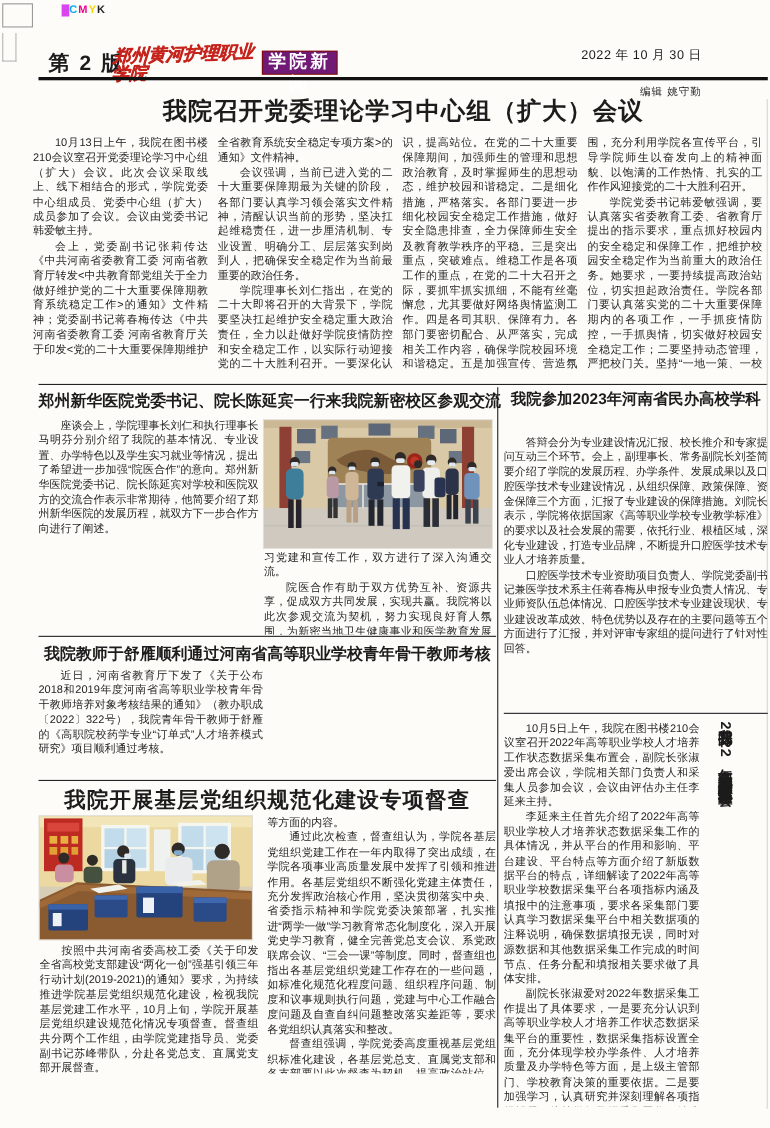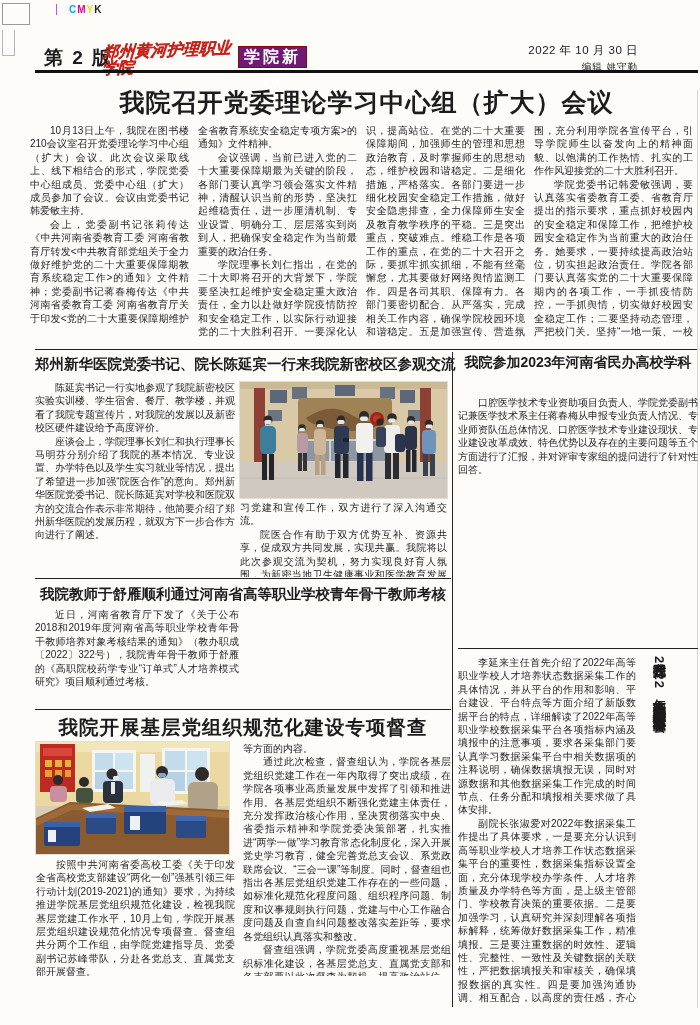--- a/index.html
+++ b/index.html
@@ -7,43 +7,43 @@
   body {
     font-family:"Liberation Sans", sans-serif;
     background:#fdfcf9; color:#1c1c1c;
     position:relative; width:700px; height:1025px; overflow:hidden;
   }
   .abs { position:absolute; }
 
   
   .reg-box1 { left:2px; top:3px; width:28px; height:22px; border:1px solid #9a9a9a; }
   .reg-box2 { left:2px; top:30px; width:13px; height:26px; border:1px solid #b5b5b5; border-top:none; }
-  .cmyk { left:56px; top:4px; font-size:10px; font-weight:bold; letter-spacing:1px; border-left:1px solid #d946ef; padding-left:12px; line-height:11px;}
+  .cmyk { left:56px; top:4px; font-size:10px; font-weight:bold; letter-spacing:1px; border-left:7px solid #d946ef; padding-left:0; line-height:11px;}
   .cmyk .c{color:#00aeef}.cmyk .m{color:#ec008c}.cmyk .y{color:#f5d800}.cmyk .k{color:#222}
 
   
   .page-label { left:44px; top:45px; font-size:19px; font-weight:bold; letter-spacing:2px; }
   .brand { left:102px; top:42px; width:140px; font-size:16px; font-weight:bold; font-style:italic;
            color:#c5231c; transform:rotate(-2deg) skewX(-6deg); line-height:16px; letter-spacing:0px;
            text-shadow:0.4px 0.4px 0 #c5231c; }
   .banner { left:239px; top:47px; width:67px; height:20px; background:#701a75; color:#ffffff;
             font-size:16px; font-weight:bold; text-align:center; line-height:20px; letter-spacing:3px;
             box-shadow:0 0 0 1px #7e0b08; }
   .dateblock { right:62px; top:43px; text-align:right; }
   .dateblock .d1 { font-size:11.5px; letter-spacing:0.5px;margin-left:48px; }
-  .dateblock .d2 { font-size:9.5px; margin-top:3px; letter-spacing:1px; }
+  .dateblock .d2 { font-size:9.5px; margin-top:19px; letter-spacing:1px; }
   .top-rule { left:35px; top:70px; width:663px; height:3px; background:#111; }
 
   
   .rule-h { background:#222; height:1px; }
   .rule-v { background:#222; width:1px; }
   .edge-line { left:697px; top:90px; width:1px; height:918px; background:#d8d5cf; }
 
   
-  .a1-title { left:35px; top:86px; width:663px; text-align:center; font-size:25px; font-weight:bold; letter-spacing:1px; }
+  .a1-title { left:35px; top:86px; width:663px; text-align:center; font-size:22px; font-weight:bold; letter-spacing:1px; }
   .a1-cols { left:30px; top:124px; width:663px; height:224px; column-count:4; column-gap:9px; column-fill:auto; overflow:hidden; }
 
   .bodytext { font-size:10px; line-height:13.4px; text-align:justify; color:#1f1f1f; }
   .p { text-indent:2em; }
   .p.cont { text-indent:0; }
 
   
   .a2-title { left:35px; top:355px; width:416px; text-align:center; font-size:14.5px; font-weight:bold; white-space:nowrap; }
   .a2-col1 { left:35px; top:381px; width:200px; height:196px; overflow:hidden; }
   .a2-photo { left:240px; top:382px; width:207px; height:116px; background:#cfc6b8; box-shadow:0 0 0 1px #e2ded6; }
@@ -91,21 +91,20 @@
   <p class="p">学院党委书记韩爱敏强调，要认真落实省委教育工委、省教育厅提出的指示要求，重点抓好校园内的安全稳定和保障工作，把维护校园安全稳定作为当前重大的政治任务。她要求，一要持续提高政治站位，切实担起政治责任。学院各部门要认真落实党的二十大重要保障期内的各项工作，一手抓疫情防控，一手抓舆情，切实做好校园安全稳定工作；二要坚持动态管理，严把校门关。坚持“一地一策、一校一策”的原则，认真落实日报告、网格化管理，进一步做好校园疫情防控工作；三要积极搭建沟通渠道，做好师生思想政治工作。各部门领导要下沉到基层老师中，学工干部要深入到学生中，精准掌握学生思想动态，及时化解师生的不良情绪，解决问题，积极做好师生后勤保障服务和心理疏导；四要加强疫情舆情防控工作，进一步加强人防和技防，全力做好校园舆情防控工作；五要做好值班值守工作，严格落实三级值班值守制度，及时报备和处置突发问题，确保校园安全稳定，以优异的成绩向党的二十大献礼。</p>
 
 </div>
 
 <div class="abs rule-h" style="left:35px; top:349px; width:663px;"></div>
 <div class="abs rule-v" style="left:452px; top:352px; height:655px;"></div>
 <div class="abs edge-line"></div>
 
 <div class="abs a2-title">郑州新华医院党委书记、院长陈延宾一行来我院新密校区参观交流</div>
 <div class="abs a2-col1 bodytext">
-  <p class="p">陈延宾书记一行实地参观了我院新密校区实验实训楼、学生宿舍、餐厅、教学楼，并观看了我院专题宣传片，对我院的发展以及新密校区硬件建设给予高度评价。</p>
   <p class="p">座谈会上，学院理事长刘仁和执行理事长马明芬分别介绍了我院的基本情况、专业设置、办学特色以及学生实习就业等情况，提出了希望进一步加强“院医合作”的意向。郑州新华医院党委书记、院长陈延宾对学校和医院双方的交流合作表示非常期待，他简要介绍了郑州新华医院的发展历程，就双方下一步合作方向进行了阐述。</p>
 
 </div>
 <div class="abs a2-photo">
   <svg width="207" height="116" viewBox="0 0 207 116">
     <rect x="0" y="0" width="207" height="80" fill="#d9c9a7"></rect>
     <rect x="0" y="0" width="207" height="7" fill="#cbb894"></rect>
     <rect x="14" y="6" width="11" height="74" fill="#8e4034"></rect>
     <rect x="180" y="6" width="11" height="74" fill="#8e4034"></rect>
     <rect x="30" y="8" width="17" height="13" fill="#5c6878"></rect>
@@ -267,24 +266,26 @@
   <p class="p cont">等方面的内容。</p>
   <p class="p">通过此次检查，督查组认为，学院各基层党组织党建工作在一年内取得了突出成绩，在学院各项事业高质量发展中发挥了引领和推进作用。各基层党组织不断强化党建主体责任，充分发挥政治核心作用，坚决贯彻落实中央、省委指示精神和学院党委决策部署，扎实推进“两学一做”学习教育常态化制度化，深入开展党史学习教育，健全完善党总支会议、系党政联席会议、“三会一课”等制度。同时，督查组也指出各基层党组织党建工作存在的一些问题，如标准化规范化程度问题、组织程序问题、制度和议事规则执行问题，党建与中心工作融合度问题及自查自纠问题整改落实差距等，要求各党组织认真落实和整改。</p>
   <p class="p">督查组强调，学院党委高度重视基层党组织标准化建设，各基层党总支、直属党支部和各支部要以此次督查为契机，提高政治站位，认真梳理和总结党建工作，把标准化建设作为基层党组织建设的一项重要抓手，抓在日常、严在经常，把基层党组织建设成坚强的战斗堡垒，激发党员群众的战斗力，将党建工作与学院中心工作有机结合，互融并进，推动我院党建工作再上新台阶，以高水平党建引领学院高质量发展。</p>
 
 </div>
 
 <div class="abs a5-title">
   <div>我院参加2023年河南省民办高校学科</div>
 </div>
 <div class="abs a5-body bodytext">
+  <p class="p">答辩会分为专业建设情况汇报、校长推介和专家提问互动三个环节。会上，副理事长、常务副院长刘荃简要介绍了学院的发展历程、办学条件、发展成果以及口腔医学技术专业建设情况，从组织保障、政策保障、资金保障三个方面，汇报了专业建设的保障措施。刘院长表示，学院将依据国家《高等职业学校专业教学标准》的要求以及社会发展的需要，依托行业、根植区域，深化专业建设，打造专业品牌，不断提升口腔医学技术专业人才培养质量。</p>
   <p class="p">口腔医学技术专业资助项目负责人、学院党委副书记兼医学技术系主任蒋春梅从申报专业负责人情况、专业师资队伍总体情况、口腔医学技术专业建设现状、专业建设改革成效、特色优势以及存在的主要问题等五个方面进行了汇报，并对评审专家组的提问进行了针对性回答。</p>
 
 </div>
 
 <div class="abs rule-h" style="left:458px; top:648px; width:240px;"></div>
 
 <div class="abs a6-body bodytext">
+  <p class="p">10月5日上午，我院在图书楼210会议室召开2022年高等职业学校人才培养工作状态数据采集布置会，副院长张淑爱出席会议，学院相关部门负责人和采集人员参加会议，会议由评估办主任李延来主持。</p>
   <p class="p">李延来主任首先介绍了2022年高等职业学校人才培养状态数据采集工作的具体情况，并从平台的作用和影响、平台建设、平台特点等方面介绍了新版数据平台的特点，详细解读了2022年高等职业学校数据采集平台各项指标内涵及填报中的注意事项，要求各采集部门要认真学习数据采集平台中相关数据项的注释说明，确保数据填报无误，同时对源数据和其他数据采集工作完成的时间节点、任务分配和填报相关要求做了具体安排。</p>
   <p class="p">副院长张淑爱对2022年数据采集工作提出了具体要求，一是要充分认识到高等职业学校人才培养工作状态数据采集平台的重要性，数据采集指标设置全面，充分体现学校办学条件、人才培养质量及办学特色等方面，是上级主管部门、学校教育决策的重要依据。二是要加强学习，认真研究并深刻理解各项指标解释，统筹做好数据采集工作，精准填报。三是要注重数据的时效性、逻辑性、完整性、一致性及关键数据的关联性，严把数据填报关和审核关，确保填报数据的真实性。四是要加强沟通协调、相互配合，以高度的责任感，齐心协力，按时保质保量高效完成本年度数据填报工作。</p>
 
 </div>
 <div class="abs a6-vtitle">我院召开2022年高等职业学校人才培养工作状态数据采集布置会</div>
 
 </body></html>

